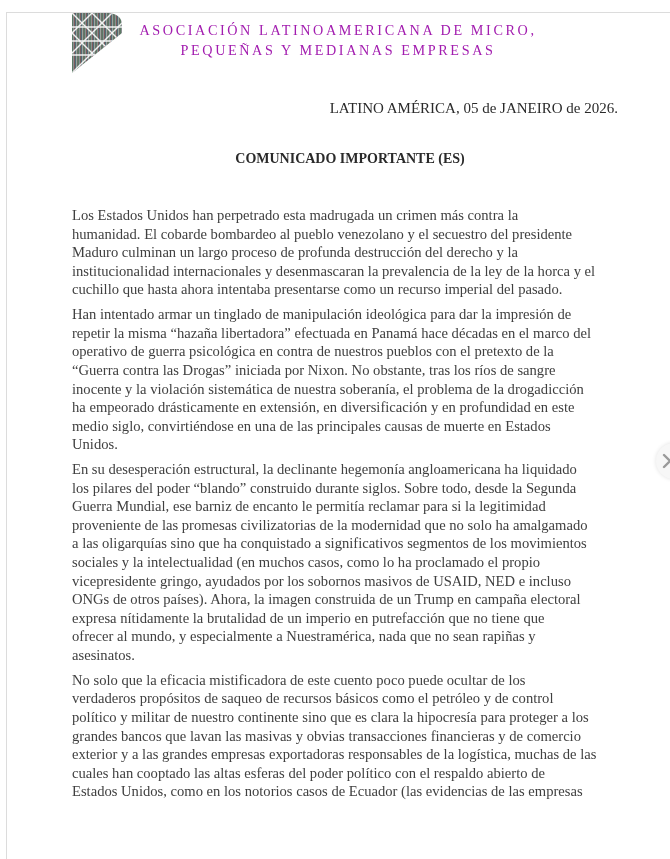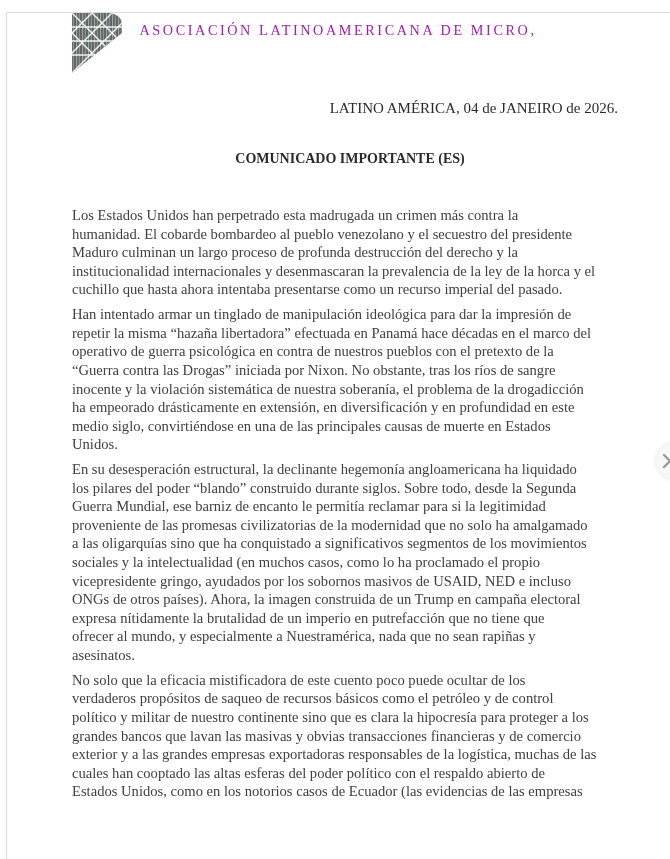--- a/index.html
+++ b/index.html
@@ -125,23 +125,24 @@
         <line x1="0" y1="0" x2="50" y2="50"></line>
         <line x1="-20" y1="0" x2="40" y2="60"></line>
         <line x1="20" y1="0" x2="60" y2="40"></line>
       </g>
     </g>
   </svg>
 </div>
 
 <div class="org-name">
   <div>ASOCIACIÓN LATINOAMERICANA DE MICRO,</div>
+  <div>PEQUEÑAS Y MEDIANAS EMPRESAS</div>
 </div>
 
-<div class="date-line">LATINO AMÉRICA, 04 de JANEIRO de 2026.</div>
+<div class="date-line">LATINO AMÉRICA, 05 de JANEIRO de 2026.</div>
 
 <div class="doc-title">COMUNICADO IMPORTANTE (ES)</div>
 
 <div class="body-text">
   <p>Los Estados Unidos han perpetrado esta madrugada un crimen más contra la
 humanidad. El cobarde bombardeo al pueblo venezolano y el secuestro del presidente
 Maduro culminan un largo proceso de profunda destrucción del derecho y la
 institucionalidad internacionales y desenmascaran la prevalencia de la ley de la horca y el
 cuchillo que hasta ahora intentaba presentarse como un recurso imperial del pasado.</p>
   <p>Han intentado armar un tinglado de manipulación ideológica para dar la impresión de

